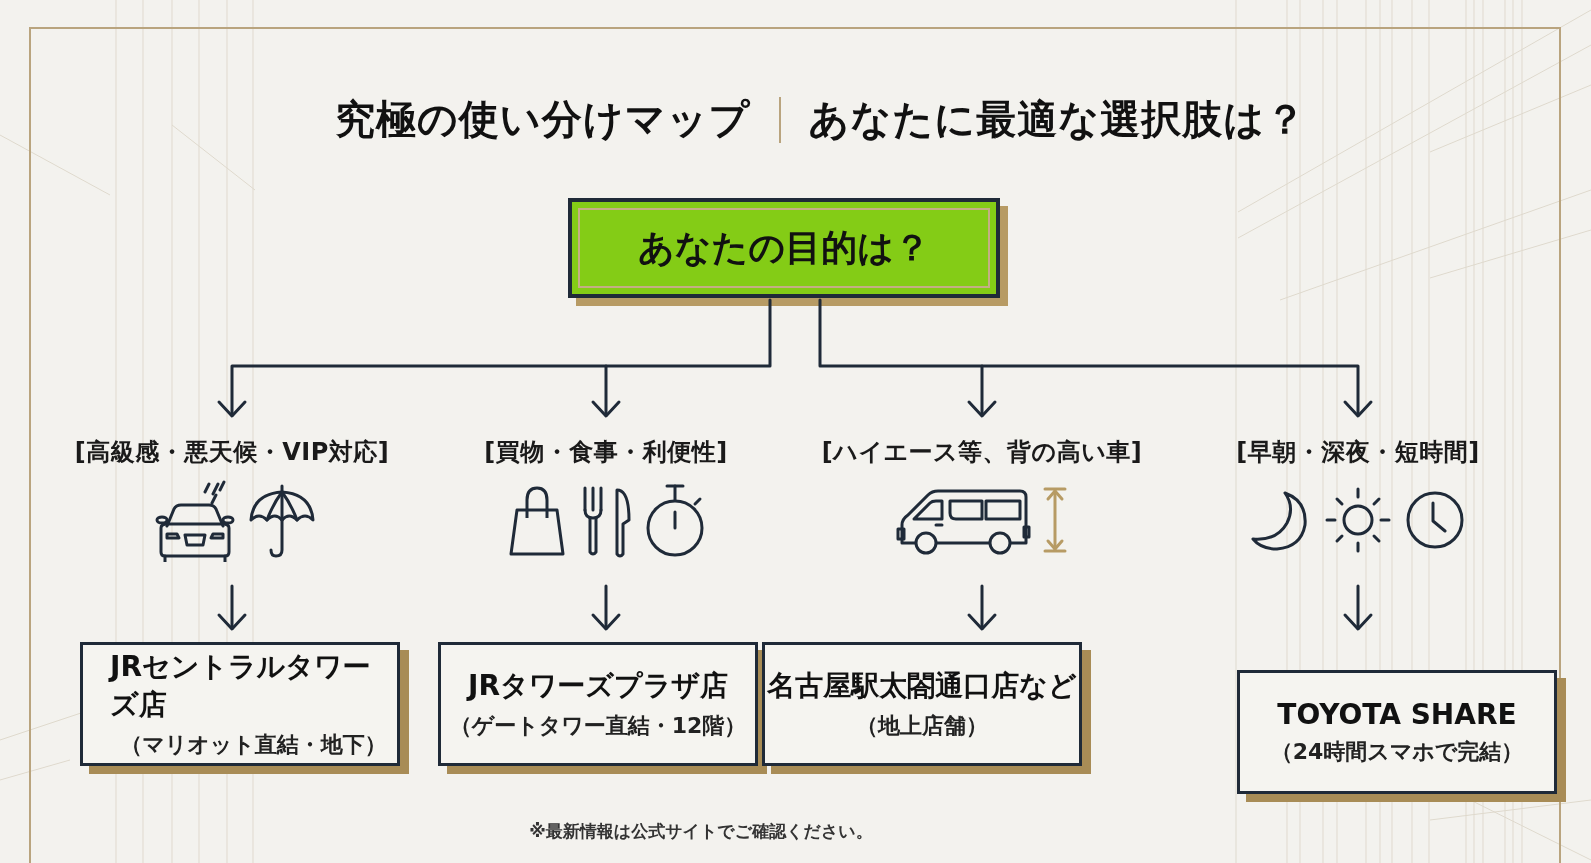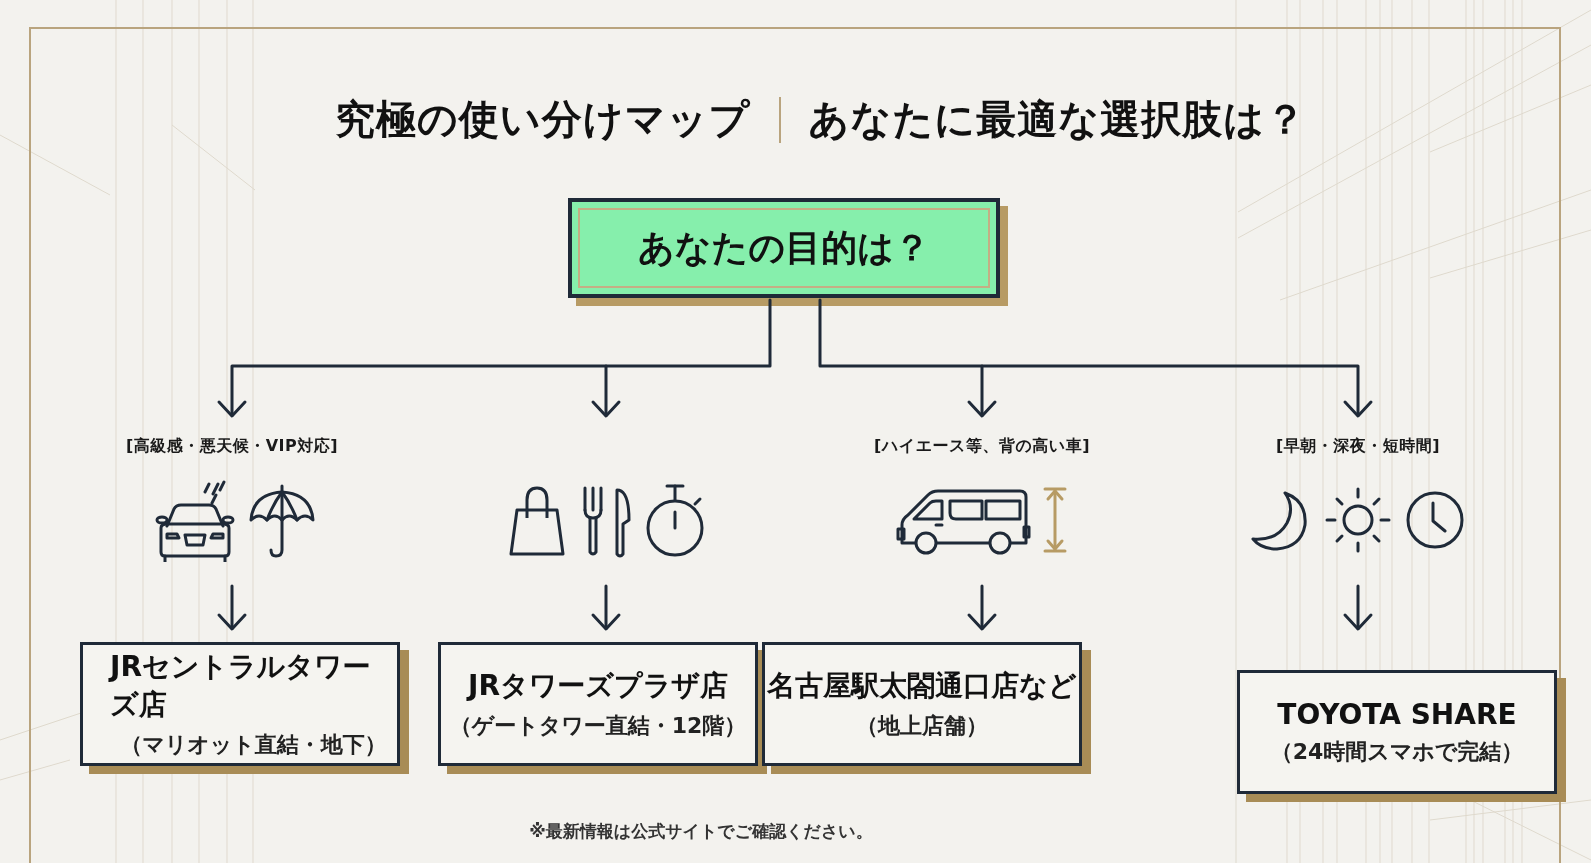--- a/index.html
+++ b/index.html
@@ -19,32 +19,32 @@
       position: absolute; top: 92px; left: 0; width: 1591px;
       display: flex; justify-content: center; align-items: center;
       font-size: 40px; font-weight: bold; letter-spacing: 1px; color: #111; margin-left: 25px;
     }
     .title .sep {
       display: inline-block; width: 2px; height: 46px; background: #b9a47e;
       margin: 0 28px;
     }
     .root-box {
       position: absolute; left: 568px; top: 198px; width: 432px; height: 100px;
-      border: 4px solid #1f2a38; background: #86efac;
+      border: 4px solid #1f2a38; background: #84cc16;
       box-shadow: 8px 8px 0 #b79b64;
     }
     .root-box .inner {
       position: absolute; inset: 6px; border: 2px solid #c4ae85;
       display: flex; align-items: center; justify-content: center;
       font-size: 36px; font-weight: bold; color: #111;
     }
     .connectors { position: absolute; inset: 0; pointer-events: none; }
     .cat-label {
       position: absolute; top: 436px; width: 360px; text-align: center;
-      font-size: 16px; font-weight: bold; color: #1a1a1a; letter-spacing: 0.5px;
+      font-size: 24px; font-weight: bold; color: #1a1a1a; letter-spacing: 0.5px;
     }
     .icon-row {
       position: absolute; top: 478px; width: 360px; height: 84px;
       display: flex; justify-content: center; align-items: center; gap: 10px;
     }
     .icon-row svg { display: block; }
     .dest-box {
       position: absolute; top: 642px; width: 320px; height: 124px;
       border: 3px solid #1f2a38; background: #f5f4f0;
       box-shadow: 9px 8px 0 #a88c56;
@@ -165,20 +165,21 @@
         <line x1="35" y1="14" x2="35" y2="42"></line>
         <path d="M35,42 L35,72 Q35,78 29,78 Q24,78 24,72"></path>
       </g>
     </svg>
   </div>
   <div class="dest-box" style="left:80px;padding-left:27px;">
     <div class="main">JRセントラルタワーズ店</div>
     <div class="sub">（マリオット直結・地下）</div>
   </div>
 
+  <div class="cat-label" style="left:426px;">[買物・食事・利便性]</div>
   <div class="icon-row" style="left:426px;">
     <svg width="64" height="84" viewBox="0 0 64 84">
       <g stroke="#1f2a38" stroke-width="3" fill="none" stroke-linejoin="round">
         <path d="M12,32 L52,32 L58,76 L6,76 Z"></path>
         <path d="M22,40 L22,22 Q22,10 32,10 Q42,10 42,22 L42,40"></path>
       </g>
     </svg>
     <svg width="54" height="84" viewBox="0 0 54 84">
       <g stroke="#1f2a38" stroke-width="3" fill="none" stroke-linecap="round" stroke-linejoin="round">
         <line x1="6" y1="10" x2="6" y2="32"></line>

